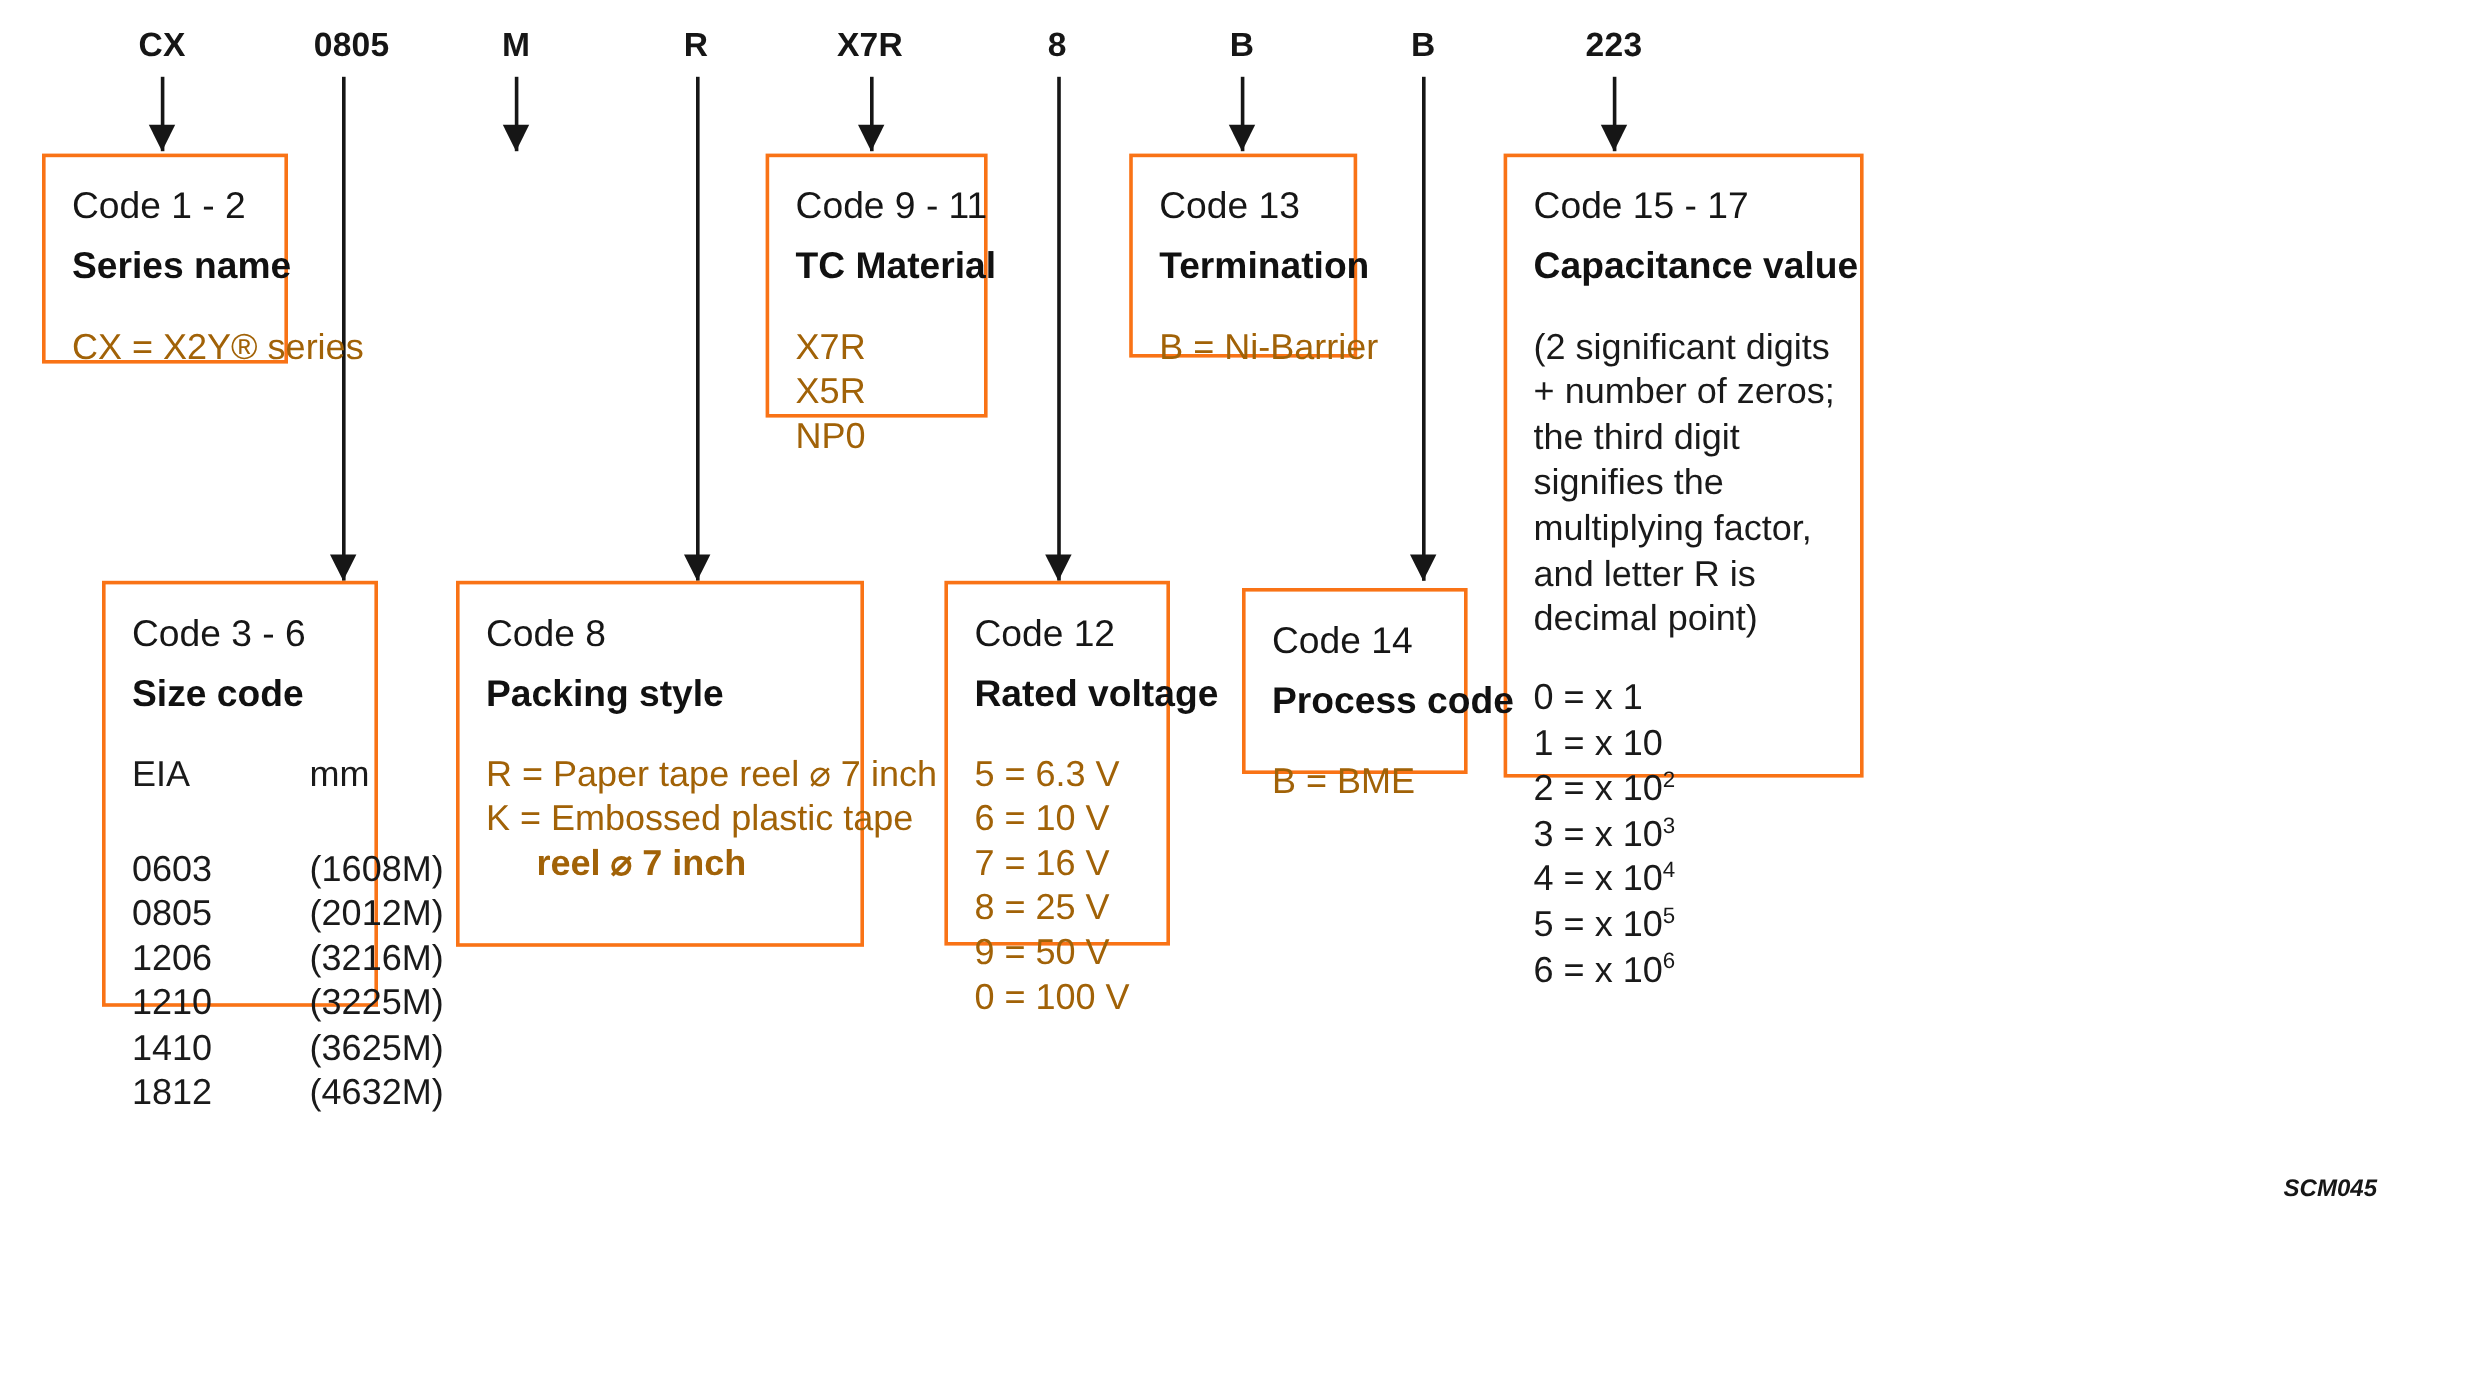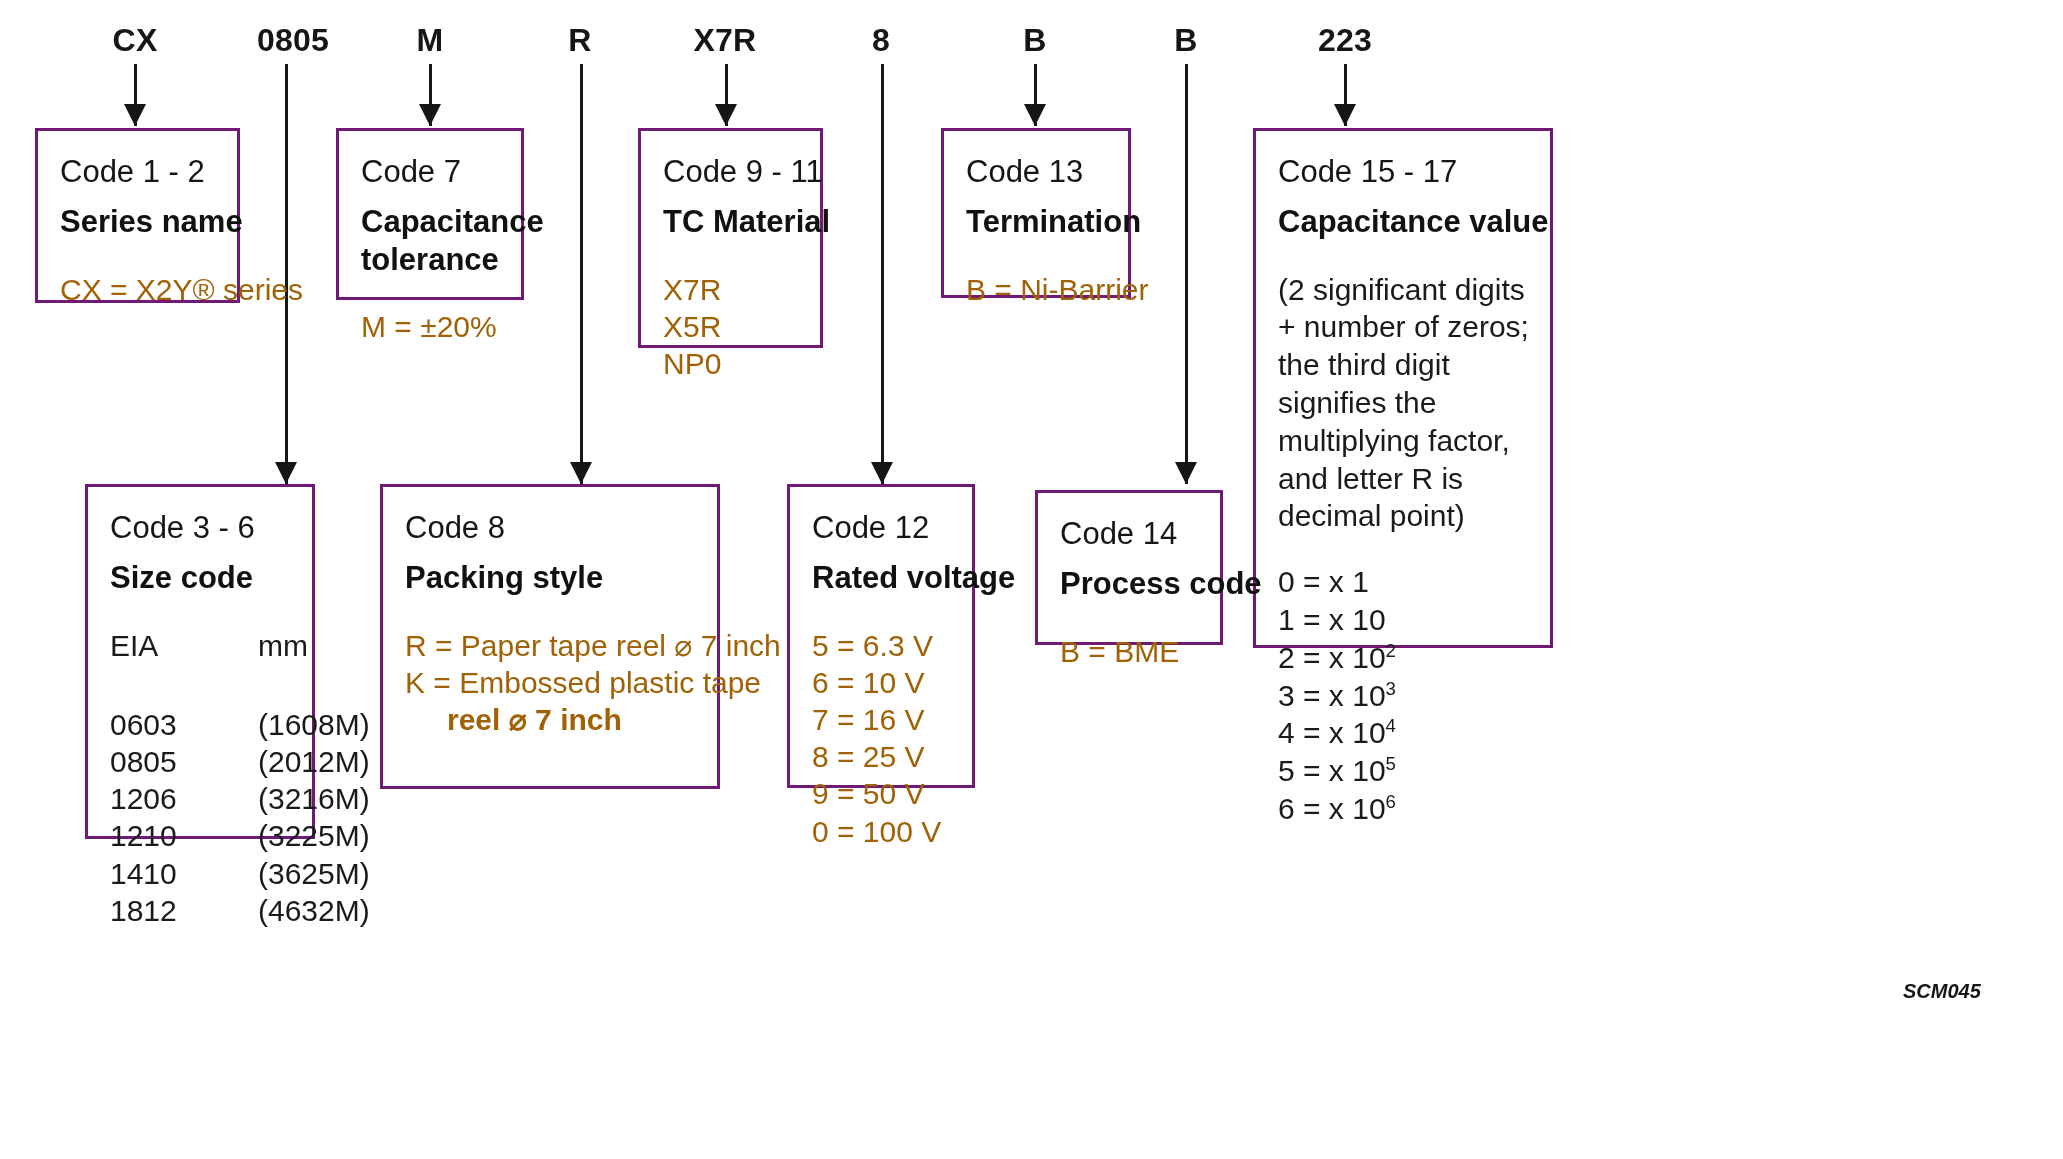--- a/index.html
+++ b/index.html
@@ -15,21 +15,21 @@
     position: relative;
     width: 2063px;
     height: 1159px;
     background: #ffffff;
     overflow: hidden;
   }
 
   
   .code-label {
     position: absolute;
-    font-size: 32px;
+    font-size: 28px;
     font-weight: bold;
     color: #161616;
     white-space: nowrap;
     transform: translateX(-50%);
     letter-spacing: 0.2px;
   }
 
   
   .arrow {
     position: absolute;
@@ -42,21 +42,21 @@
     height: 0;
     border-left: 11px solid transparent;
     border-right: 11px solid transparent;
     border-top: 22px solid #161616;
     transform: translateX(-50%);
   }
 
   
   .box {
     position: absolute;
-    border: 3px solid #701a75;
+    border: 3px solid #f97316;
     background: #ffffff;
     box-sizing: border-box;
     padding: 22px 0 0 22px;
   }
   .box-code {
     font-size: 31px;
     font-weight: normal;
     color: #161616;
     line-height: 1.22;
     white-space: nowrap;
@@ -150,26 +150,20 @@
 
   <div class="arrow" style="left:1344px; top:64px; height:62px;"></div>
   <div class="arrow-head" style="left:1345px; top:104px;"></div>
 
   <div class="box" style="left:35px; top:128px; width:205px; height:175px;">
     <div class="box-code">Code 1 - 2</div>
     <div class="box-title">Series name</div>
     <div class="box-body">CX = X2Y® series</div>
   </div>
 
-  <div class="box" style="left:336px; top:128px; width:188px; height:172px;">
-    <div class="box-code">Code 7</div>
-    <div class="box-title">Capacitance</div>
-    <div class="box-title" style="margin-top:0;">tolerance</div>
-    <div class="box-body">M = ±20%</div>
-  </div>
 
   <div class="box" style="left:638px; top:128px; width:185px; height:220px;">
     <div class="box-code">Code 9 - 11</div>
     <div class="box-title">TC Material</div>
     <div class="box-body">
       <span class="row">X7R</span>
       <span class="row">X5R</span>
       <span class="row">NP0</span>
     </div>
   </div>

